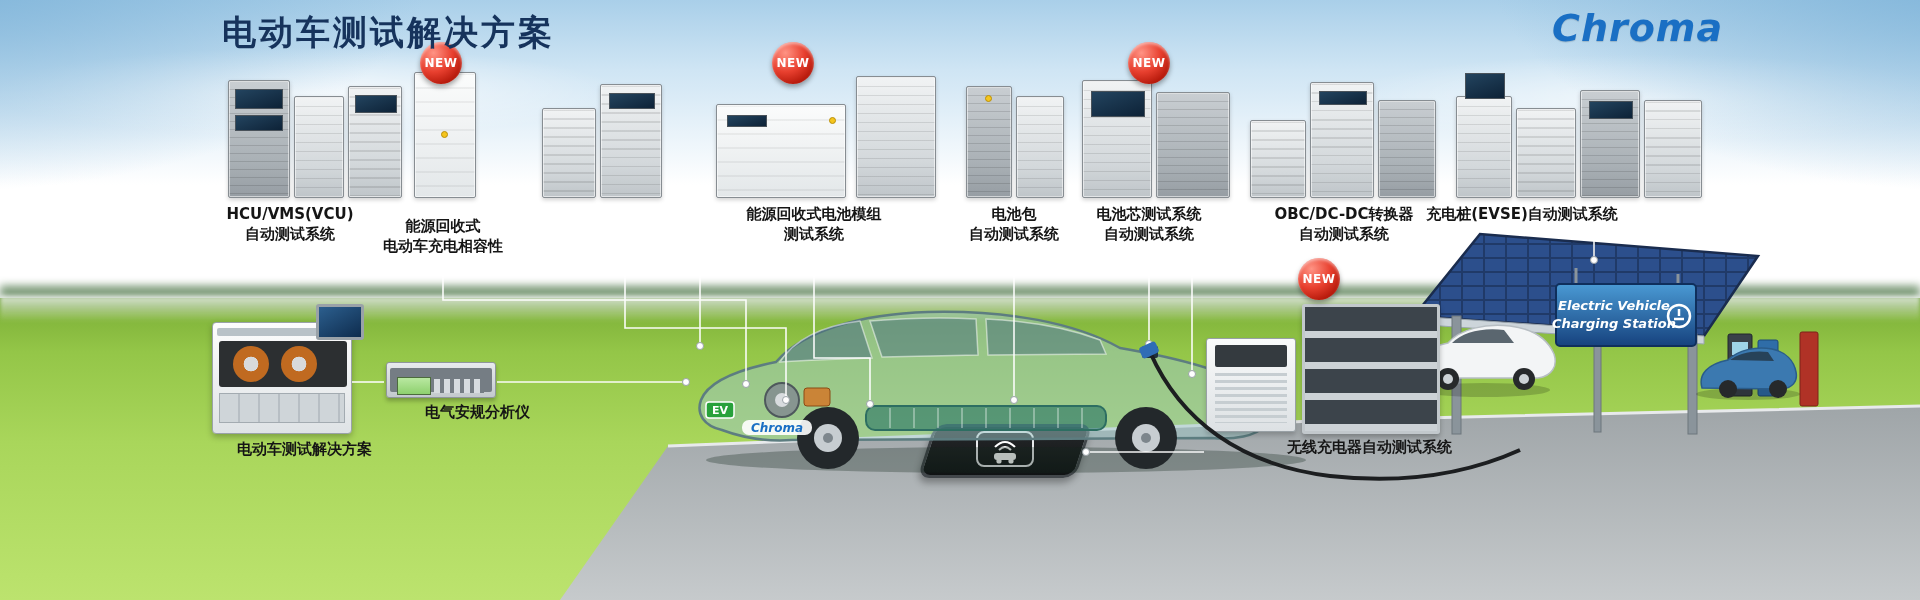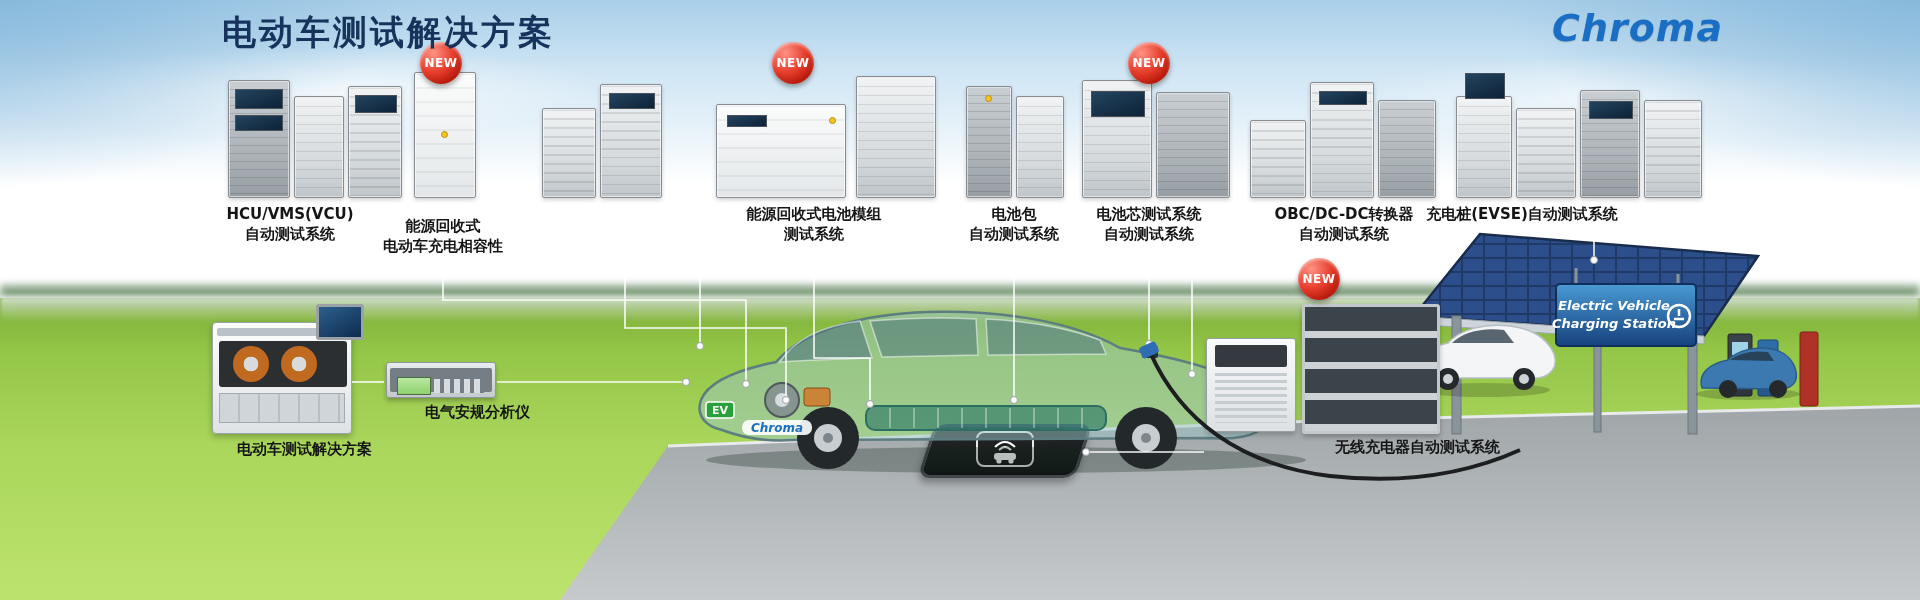--- a/index.html
+++ b/index.html
@@ -276,21 +276,21 @@
           <circle cx="37" cy="32" r="2.6" fill="#fff"></circle>
       </svg>
     </div>
   </div>
 
   <div id="wr1">
     <div class="top"></div>
     <div class="vent"></div>
   </div>
   <div id="wr2"></div>
-  <div class="glabel" style="left:1240px;top:438px;width:260px">无线充电器自动测试系统</div>
+  <div class="glabel" style="left:1192px;top:438px;width:260px">无线充电器自动测试系统</div>
 
   <svg class="station-svg" width="524" height="236" viewBox="0 0 524 236">
     <defs>
       <pattern id="solar" width="22" height="14" patternUnits="userSpaceOnUse">
         <rect width="22" height="14" fill="#203a68"></rect>
         <rect x="1" y="1" width="20" height="12" fill="#2c4f8c"></rect>
       </pattern>
       <linearGradient id="signg" x1="0" y1="0" x2="0" y2="1">
         <stop offset="0" stop-color="#4a9ad4"></stop>
           <stop offset="1" stop-color="#16427e"></stop>

